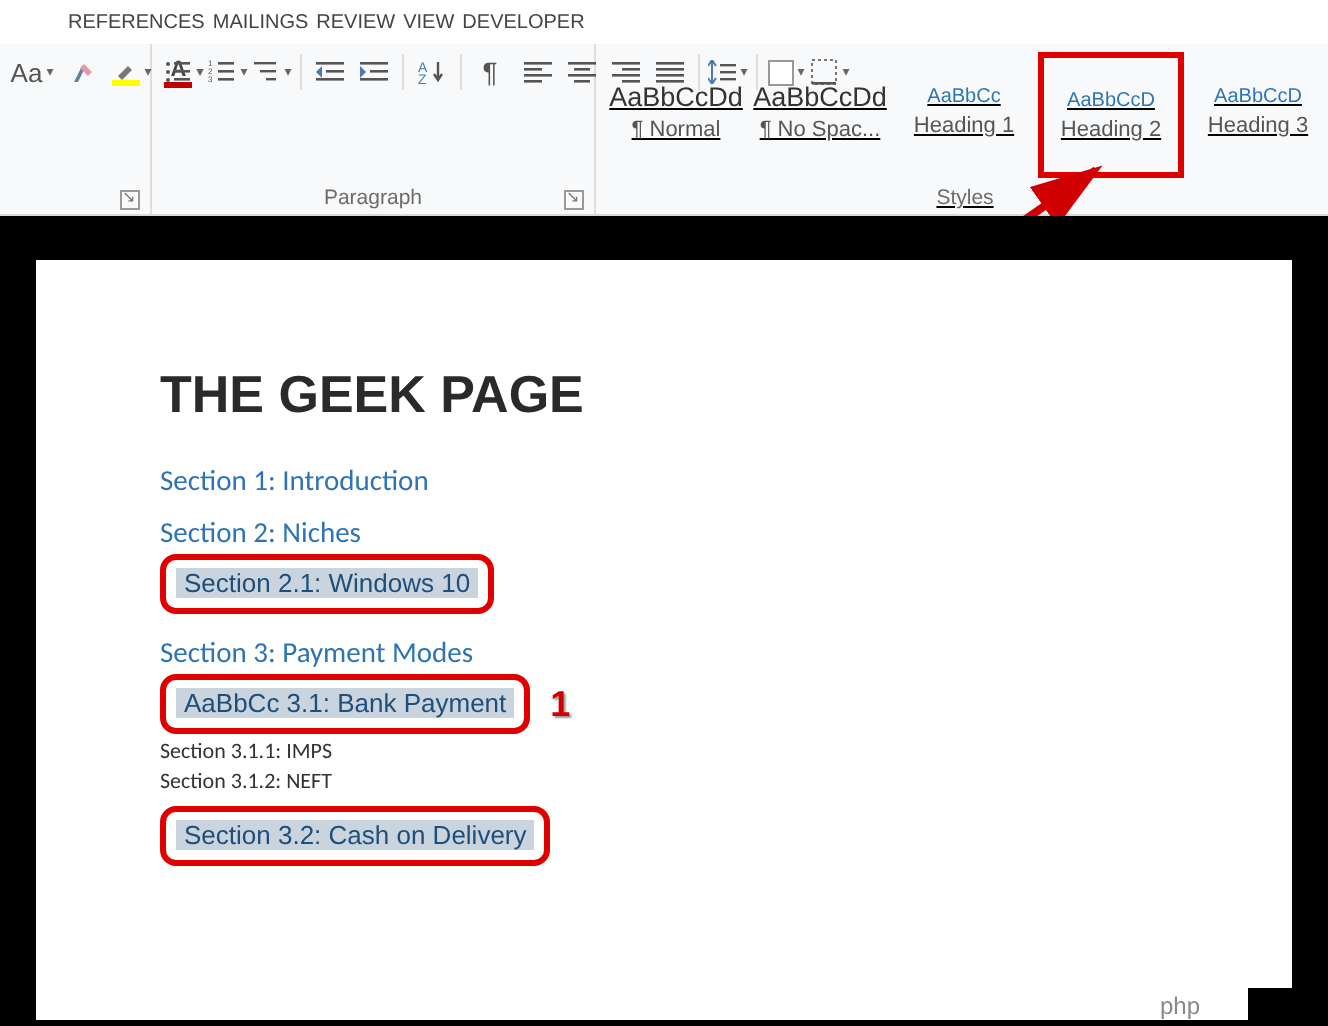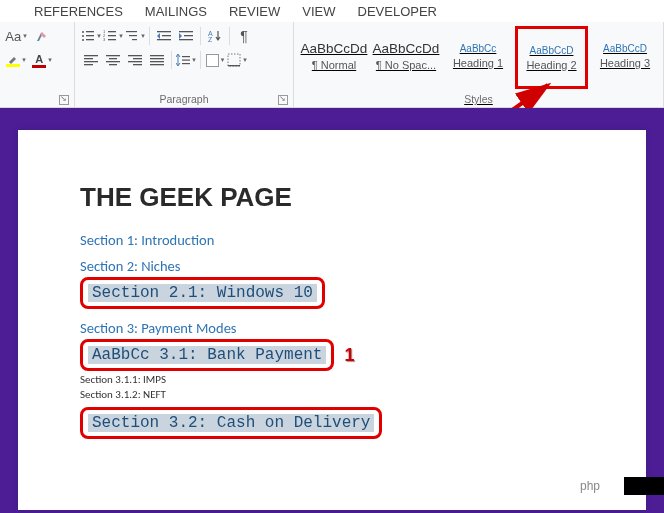--- a/index.html
+++ b/index.html
@@ -1,17 +1,17 @@
 <!DOCTYPE html>
 <html><head>
 <meta charset="utf-8">
 <style>
   * { box-sizing: border-box; }
   html, body { margin: 0; padding: 0; width: 664px; height: 513px; overflow: hidden; font-family: "Segoe UI", Tahoma, sans-serif; background: #fff; }
-  .ribbon-tabs { height: 22px; display: flex; gap: 18px; padding-left: 32px; align-items: center; font-size: 13px; color: #444; text-transform: uppercase; }
+  .ribbon-tabs { height: 22px; display: flex; gap: 0; padding-left: 32px; align-items: center; font-size: 10px; color: #444; text-transform: uppercase; }
   .ribbon-tabs .tab { background: #fff; padding: 1px 2px; cursor: default; }
   .ribbon-area { height: 86px; background: #f8f9fb; border-bottom: 1px solid #d6d8da; display: flex; position: relative; }
   .group { border-right: 1px solid #ddd; display: flex; flex-direction: column; position: relative; }
   .group-body { flex: 1; display: flex; padding: 3px 5px 0 5px; }
   .group-label { text-align: center; font-size: 10.5px; color: #6c6c6c; padding-bottom: 2px; position: relative; }
   .dbx { position: absolute; right: 5px; bottom: 2px; width: 10px; height: 10px; border: 1px solid #999; }
   .dbx::after { content: "↘"; font-size: 8px; position: absolute; top: -2px; left: 0; color: #777; }
   
   .font-group { width: 76px; }
   .font-group .row { display: flex; gap: 4px; align-items: center; height: 22px; }
@@ -34,32 +34,32 @@
   .styles-group { flex: 1; text-decoration: underline; }
   .style-tile { width: 70px; height: 60px; display: flex; flex-direction: column; align-items: center; justify-content: center; gap: 3px; margin: 2px 1px; cursor: default; }
   .style-tile.selected { border: 3px solid #e00000; width: 73px; height: 63px; }
   .style-sample { font-size: 13.5px; color: #333; }
   .style-sample.blue { color: #2e74b5; font-size: 10px; }
   .style-name { font-size: 11px; color: #555; }
   
   .arrow-svg { position: absolute; left: 408px; top: 77px; width: 170px; height: 100px; pointer-events: none; }
   .anno-num { position: absolute; font-weight: bold; font-family: Arial, sans-serif; font-size: 18px; color: #d00000; text-shadow: 1px 1px 1px #999; }
   
-  .doc-area { width: 100%; height: calc(513px - 108px); background: #4c1d95; padding-top: 22px; padding-left: 18px; position: relative; }
+  .doc-area { width: 100%; height: calc(513px - 108px); background: #000000; padding-top: 22px; padding-left: 18px; position: relative; }
   .page { width: 628px; min-height: 380px; background: #fff; box-shadow: 0 0 6px rgba(0,0,0,.15); padding: 52px 62px 10px 62px; position: relative; }
   .doc-title { font-family: "Arial Black", Arial, sans-serif; font-weight: 900; font-size: 26px; letter-spacing: 0px; color: #2a2a2a; margin-bottom: 18px; }
   .h1-link { color: #2e74b5; font-family: Calibri, sans-serif; font-size: 14.5px; margin: 8px 0; }
   .h2-link-box { border: 3px solid #e00000; border-radius: 8px; padding: 3px 5px; display: inline-block; }
-  .h2-link { background: #c9d4de; color: #1f4e79; font-family: Liberation Mono, monospace; font-size: 16px; padding: 0 4px; margin: 1px 0; display: inline-block; }
+  .h2-link { background: #c9d4de; color: #1f4e79; font-family: Liberation Sans, sans-serif; font-size: 13px; padding: 0 4px; margin: 1px 0; display: inline-block; }
   .plain { font-family: Calibri, sans-serif; font-size: 11px; color: #333; margin: 2px 0; }
   .row-wrap { display: flex; align-items: center; gap: 10px; }
   
-  .wm { position: absolute; right: 0; bottom: 17px; color: #888; font-size: 12px; font-family: Arial; width: 90px; height: 20px; display: flex; align-items: center; justify-content: flex-start; padding-left: 6px; }
+  .wm { position: absolute; right: 0; bottom: 0; color: #888; font-size: 12px; font-family: Arial; width: 90px; height: 20px; display: flex; align-items: center; justify-content: flex-start; padding-left: 6px; }
   .wm::before { content: ""; width: 40px; height: 18px; background: #000; position: absolute; right: 0; }
-  .col { display: flex; flex-direction: column; gap: 2px; }
+  .col { display: flex; flex-direction: row; gap: 2px; }
 </style>
 </head>
 <body>
 
 <div class="ribbon-tabs">
   <span class="tab">REFERENCES</span>
   <span class="tab">MAILINGS</span>
   <span class="tab">REVIEW</span>
   <span class="tab">VIEW</span>
   <span class="tab">DEVELOPER</span>

